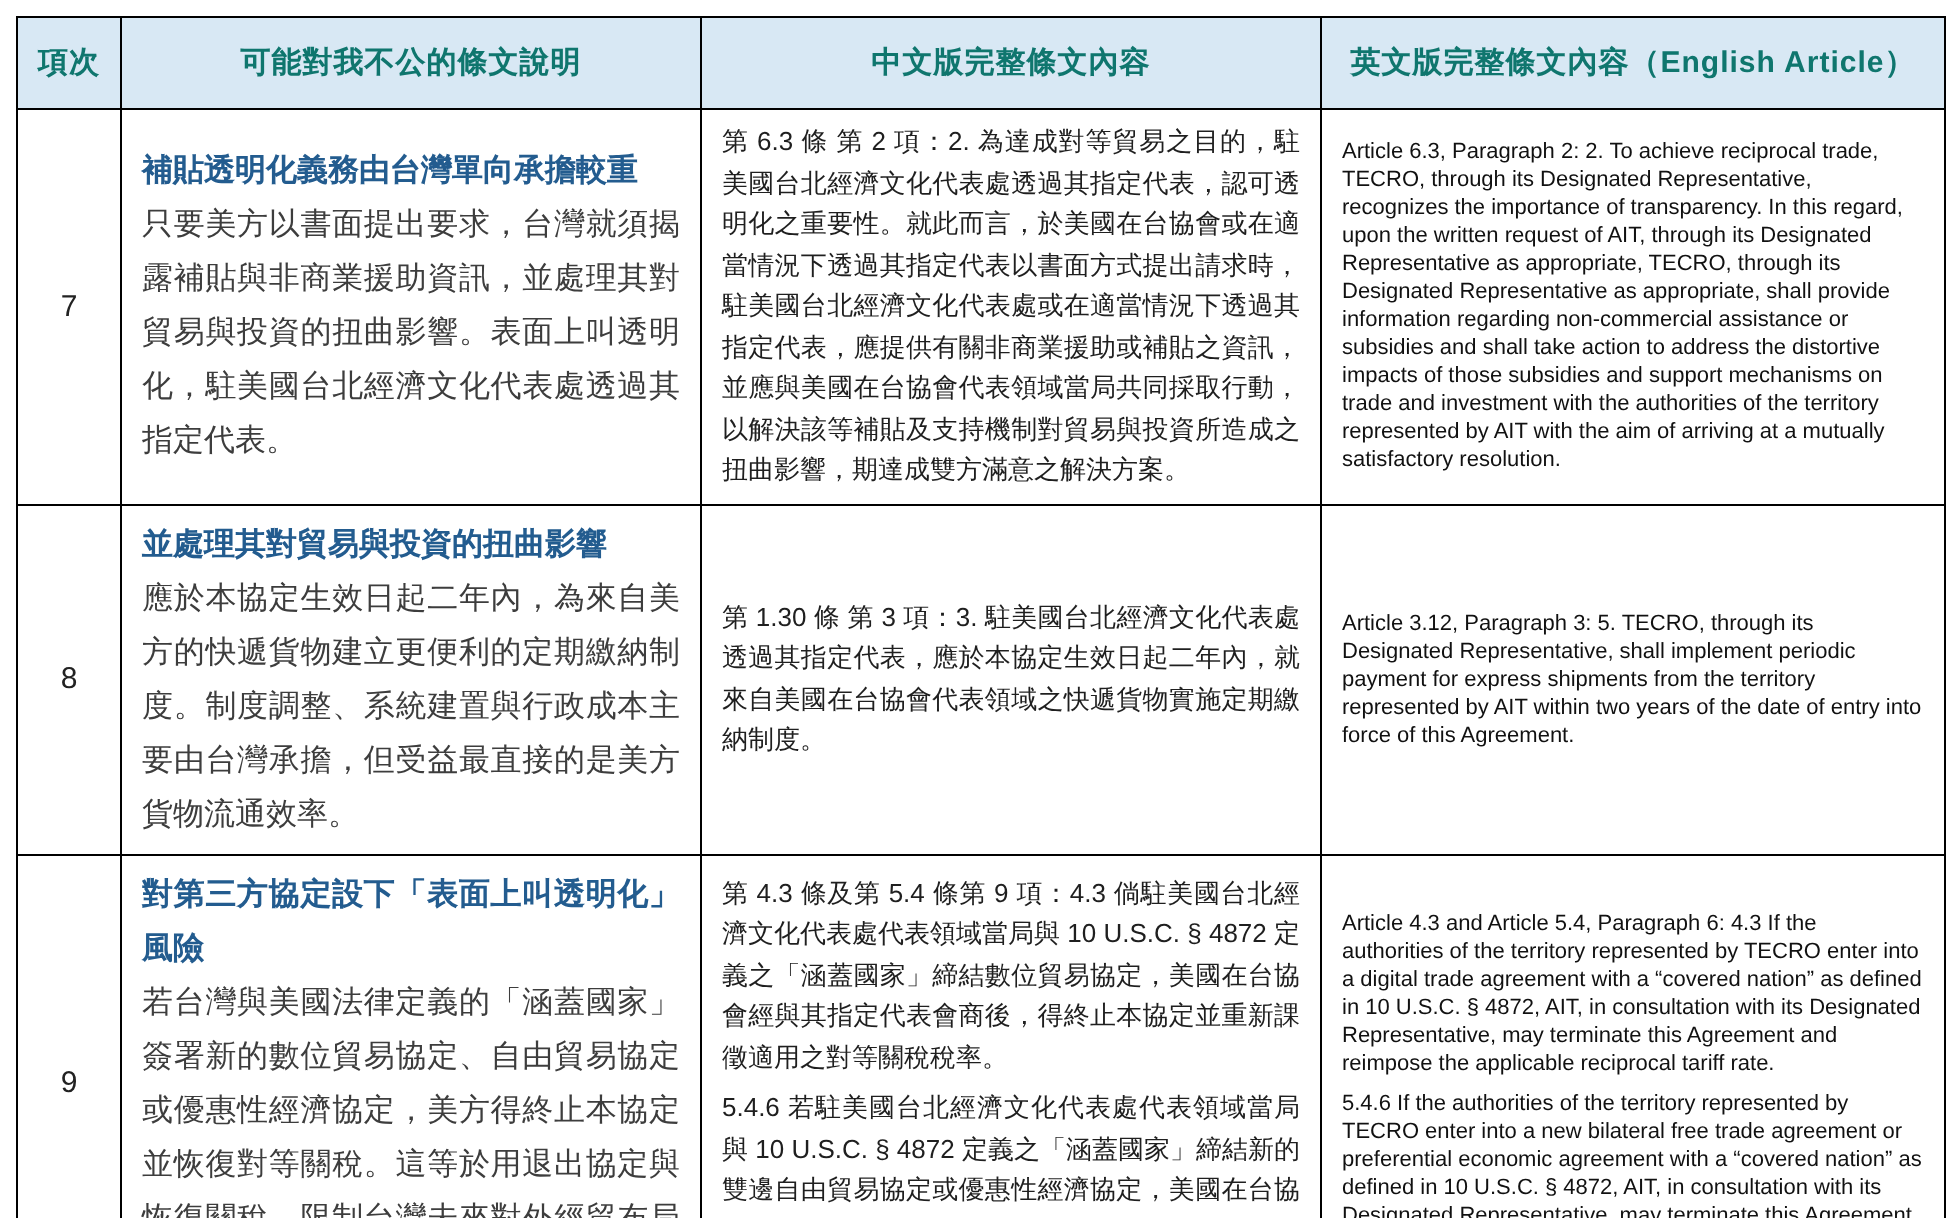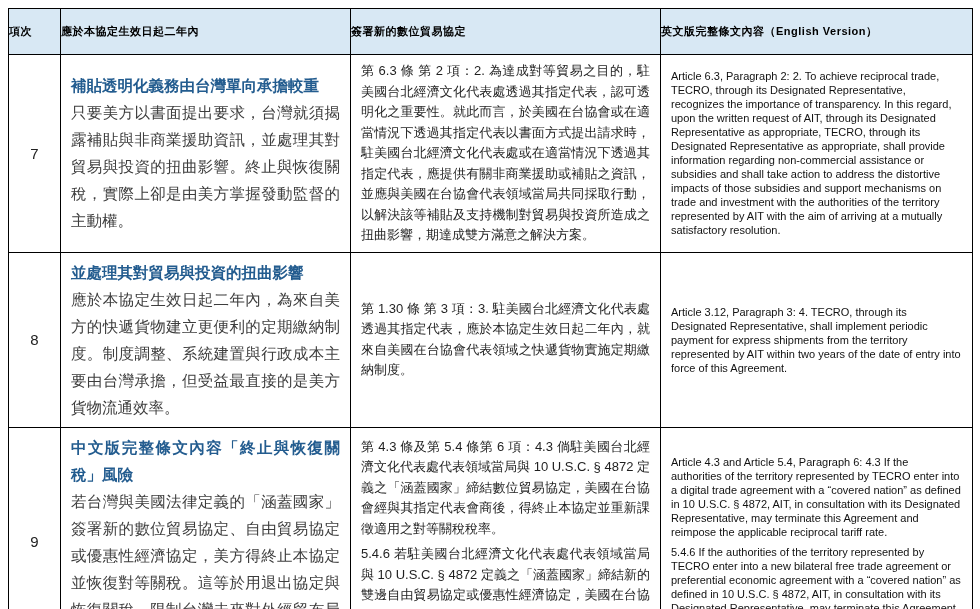--- a/index.html
+++ b/index.html
@@ -14,24 +14,24 @@
     table-layout: fixed;
     background: #ffffff;
   }
   .doc-table th, .doc-table td {
     border: 1px solid #000000;
     vertical-align: middle;
   }
   .doc-table thead th {
     background: var(--header-bg, #D8E8F4);
     font-weight: bold;
-    font-size: 11px;
+    font-size: 15px;
     height: 46px;
-    text-align: left;
-    color: #000000;
+    text-align: center;
+    color: #0f766e;
     letter-spacing: 0.5px;
   }
   tbody tr:nth-child(1) { height: 181px; }
   tbody tr:nth-child(2) { height: 162px; }
   tbody tr:nth-child(3) { height: 201px; }
 
   td.cell-item {
     text-align: center;
     font-size: 15px;
     color: #222222;
@@ -71,62 +71,62 @@
   <table class="doc-table">
     <colgroup>
       <col style="width:52px">
       <col style="width:290px">
       <col style="width:310px">
       <col style="width:312px">
     </colgroup>
     <thead>
       <tr>
         <th>項次</th>
-        <th>應於本協定生效日起二年內</th>
-        <th>簽署新的數位貿易協定</th>
-        <th>英文版完整條文內容（English Version）</th>
+        <th>可能對我不公的條文說明</th>
+        <th>中文版完整條文內容</th>
+        <th>英文版完整條文內容（English Article）</th>
       </tr>
     </thead>
     <tbody id="table-body">
   <tr>
     <td class="cell-item">7</td>
     <td class="cell-summary">
       <div class="row-title">補貼透明化義務由台灣單向承擔較重</div>
-      <div class="row-summary">只要美方以書面提出要求，台灣就須揭露補貼與非商業援助資訊，並處理其對貿易與投資的扭曲影響。終止與恢復關稅，實際上卻是由美方掌握發動監督的主動權。</div>
+      <div class="row-summary">只要美方以書面提出要求，台灣就須揭露補貼與非商業援助資訊，並處理其對貿易與投資的扭曲影響。表面上叫透明化，駐美國台北經濟文化代表處透過其指定代表。</div>
     </td>
     <td class="cell-chinese">
             <p>第 6.3 條 第 2 項：2. 為達成對等貿易之目的，駐美國台北經濟文化代表處透過其指定代表，認可透明化之重要性。就此而言，於美國在台協會或在適當情況下透過其指定代表以書面方式提出請求時，駐美國台北經濟文化代表處或在適當情況下透過其指定代表，應提供有關非商業援助或補貼之資訊，並應與美國在台協會代表領域當局共同採取行動，以解決該等補貼及支持機制對貿易與投資所造成之扭曲影響，期達成雙方滿意之解決方案。</p>
           </td>
     <td class="cell-english">
             <p>Article 6.3, Paragraph 2: 2. To achieve reciprocal trade, TECRO, through its Designated Representative, recognizes the importance of transparency. In this regard, upon the written request of AIT, through its Designated Representative as appropriate, TECRO, through its Designated Representative as appropriate, shall provide information regarding non-commercial assistance or subsidies and shall take action to address the distortive impacts of those subsidies and support mechanisms on trade and investment with the authorities of the territory represented by AIT with the aim of arriving at a mutually satisfactory resolution.</p>
           </td>
   </tr>
 
   <tr>
     <td class="cell-item">8</td>
     <td class="cell-summary">
       <div class="row-title">並處理其對貿易與投資的扭曲影響</div>
       <div class="row-summary">應於本協定生效日起二年內，為來自美方的快遞貨物建立更便利的定期繳納制度。制度調整、系統建置與行政成本主要由台灣承擔，但受益最直接的是美方貨物流通效率。</div>
     </td>
     <td class="cell-chinese">
             <p>第 1.30 條 第 3 項：3. 駐美國台北經濟文化代表處透過其指定代表，應於本協定生效日起二年內，就來自美國在台協會代表領域之快遞貨物實施定期繳納制度。</p>
           </td>
     <td class="cell-english">
-            <p>Article 3.12, Paragraph 3: 4. TECRO, through its Designated Representative, shall implement periodic payment for express shipments from the territory represented by AIT within two years of the date of entry into force of this Agreement.</p>
+            <p>Article 3.12, Paragraph 3: 5. TECRO, through its Designated Representative, shall implement periodic payment for express shipments from the territory represented by AIT within two years of the date of entry into force of this Agreement.</p>
           </td>
   </tr>
 
   <tr>
     <td class="cell-item">9</td>
     <td class="cell-summary">
-      <div class="row-title">中文版完整條文內容「終止與恢復關稅」風險</div>
+      <div class="row-title">對第三方協定設下「表面上叫透明化」風險</div>
       <div class="row-summary">若台灣與美國法律定義的「涵蓋國家」簽署新的數位貿易協定、自由貿易協定或優惠性經濟協定，美方得終止本協定並恢復對等關稅。這等於用退出協定與恢復關稅，限制台灣未來對外經貿布局的選擇空間。</div>
     </td>
     <td class="cell-chinese">
-            <p>第 4.3 條及第 5.4 條第 6 項：4.3 倘駐美國台北經濟文化代表處代表領域當局與 10 U.S.C. § 4872 定義之「涵蓋國家」締結數位貿易協定，美國在台協會經與其指定代表會商後，得終止本協定並重新課徵適用之對等關稅稅率。</p>
+            <p>第 4.3 條及第 5.4 條第 9 項：4.3 倘駐美國台北經濟文化代表處代表領域當局與 10 U.S.C. § 4872 定義之「涵蓋國家」締結數位貿易協定，美國在台協會經與其指定代表會商後，得終止本協定並重新課徵適用之對等關稅稅率。</p>
             <p>5.4.6 若駐美國台北經濟文化代表處代表領域當局與 10 U.S.C. § 4872 定義之「涵蓋國家」締結新的雙邊自由貿易協定或優惠性經濟協定，美國在台協會經與其指定代表會商後，得終止本協定並重新課徵適用之對等關稅稅率。</p>
           </td>
     <td class="cell-english">
             <p>Article 4.3 and Article 5.4, Paragraph 6: 4.3 If the authorities of the territory represented by TECRO enter into a digital trade agreement with a “covered nation” as defined in 10 U.S.C. § 4872, AIT, in consultation with its Designated Representative, may terminate this Agreement and reimpose the applicable reciprocal tariff rate.</p>
             <p>5.4.6 If the authorities of the territory represented by TECRO enter into a new bilateral free trade agreement or preferential economic agreement with a “covered nation” as defined in 10 U.S.C. § 4872, AIT, in consultation with its Designated Representative, may terminate this Agreement and reimpose the applicable reciprocal tariff rate.</p>
           </td>
   </tr>
 </tbody>
   </table>
 </div>

